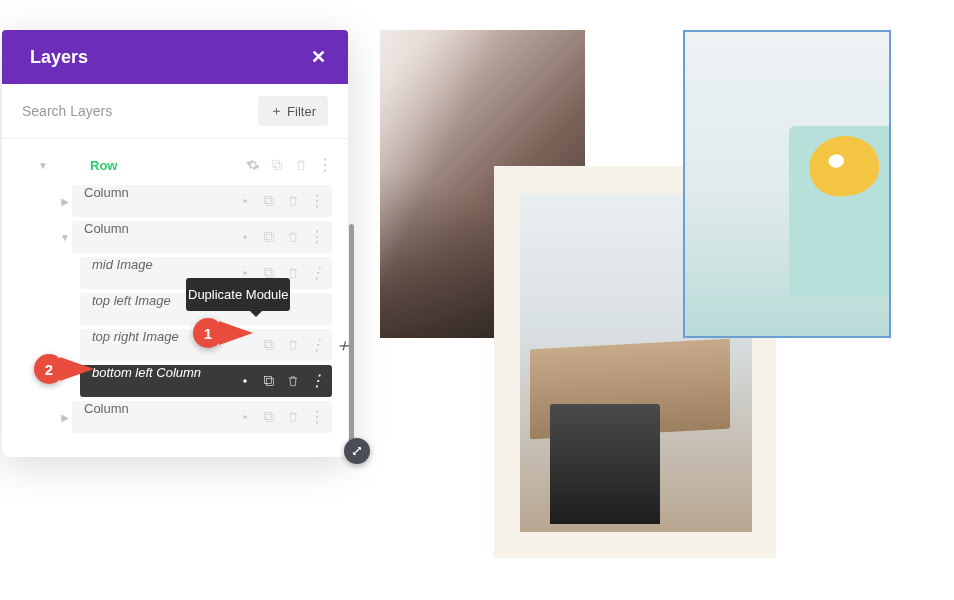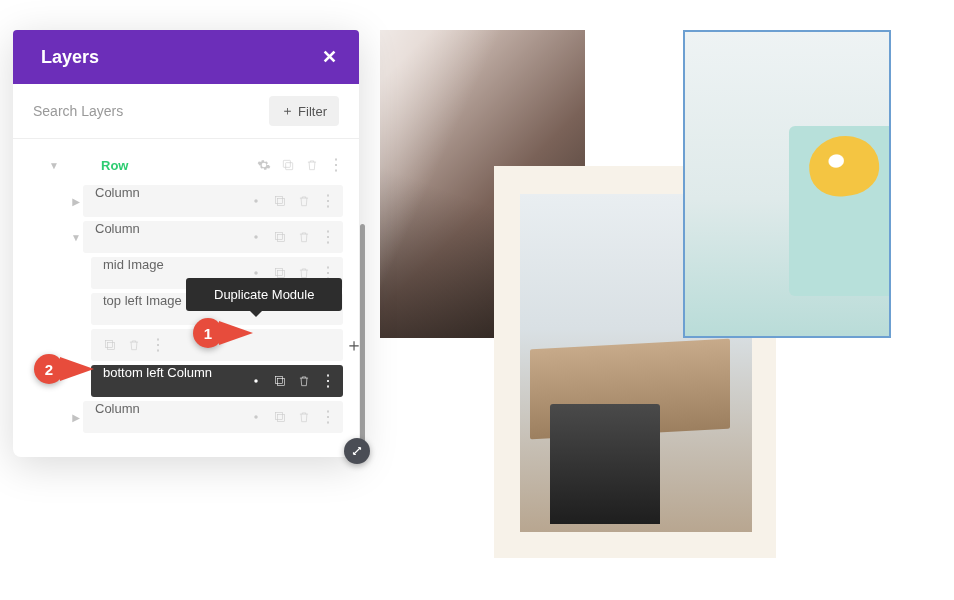--- a/index.html
+++ b/index.html
@@ -8,21 +8,21 @@
     background: #fff;
     width: 954px;
     height: 600px;
     position: relative;
     overflow: hidden;
   }
 
   
   .panel {
     position: absolute;
-    left: 13px;
+    left: 2px;
     top: 30px;
     width: 346px;
     background: #fff;
     border-radius: 8px;
     box-shadow: 0 8px 40px rgba(0,0,0,0.15);
   }
   .panel-header {
     background: #6c2eb9;
     color: #fff;
     display: flex;
@@ -129,21 +129,21 @@
   .icn.dup svg * { stroke: #c9c9c9; fill: none; }
   .icn.trash svg * { stroke: #c9c9c9; fill: none; }
   .icn.more { color: #c9c9c9; font-size: 16px; line-height: 1; }
 
   .item-pill.dark .icn svg * { stroke: #fff; }
   .item-pill.dark .icn.gear svg * { fill: #fff; stroke: none; }
   .item-pill.dark .icn.more { color: #fff; }
 
   .indent-1 { padding-left: 18px; }
   .indent-2 { padding-left: 40px; }
-  .indent-3 { padding-left: 62px; }
+  .indent-3 { padding-left: 62px; font-style: italic; }
 
   .add-btn {
     position: absolute;
     right: -22px;
     top: 0;
     width: 22px;
     height: 32px;
     display: flex;
     align-items: center;
     justify-content: center;
@@ -161,21 +161,21 @@
     background: rgba(0,0,0,0.35);
     border-radius: 3px;
   }
 
   
   .tooltip {
     position: absolute;
     background: #2d2d2d;
     color: #fff;
     font-size: 13px;
-    padding: 9px 28px;
+    padding: 9px 2px;
     border-radius: 3px;
     left: 186px;
     top: 278px;
     white-space: nowrap;
     z-index: 20;
   }
   .tooltip::after {
     content: "";
     position: absolute;
     bottom: -6px;
@@ -423,20 +423,21 @@
     </div>
 
     <div class="tree-row indent-3">
       <div class="item-pill">
         <span class="row-label">top left Image</span>
       </div>
     </div>
 
     <div class="tree-row indent-3" style="position:relative;">
       <div class="item-pill">
+        <span class="row-label">top right Image</span>
         <span class="action-icons">
           <span class="icn dup">
               <svg viewBox="0 0 24 24">
                 <rect x="4" y="4" width="12" height="12"></rect>
                 <rect x="8" y="8" width="12" height="12"></rect>
               </svg>
             </span>
           <span class="icn trash">
               <svg viewBox="0 0 24 24">
                 <path d="M5 7h14M9 7V5h6v2M7 7l1 13h8l1-13"></path>

